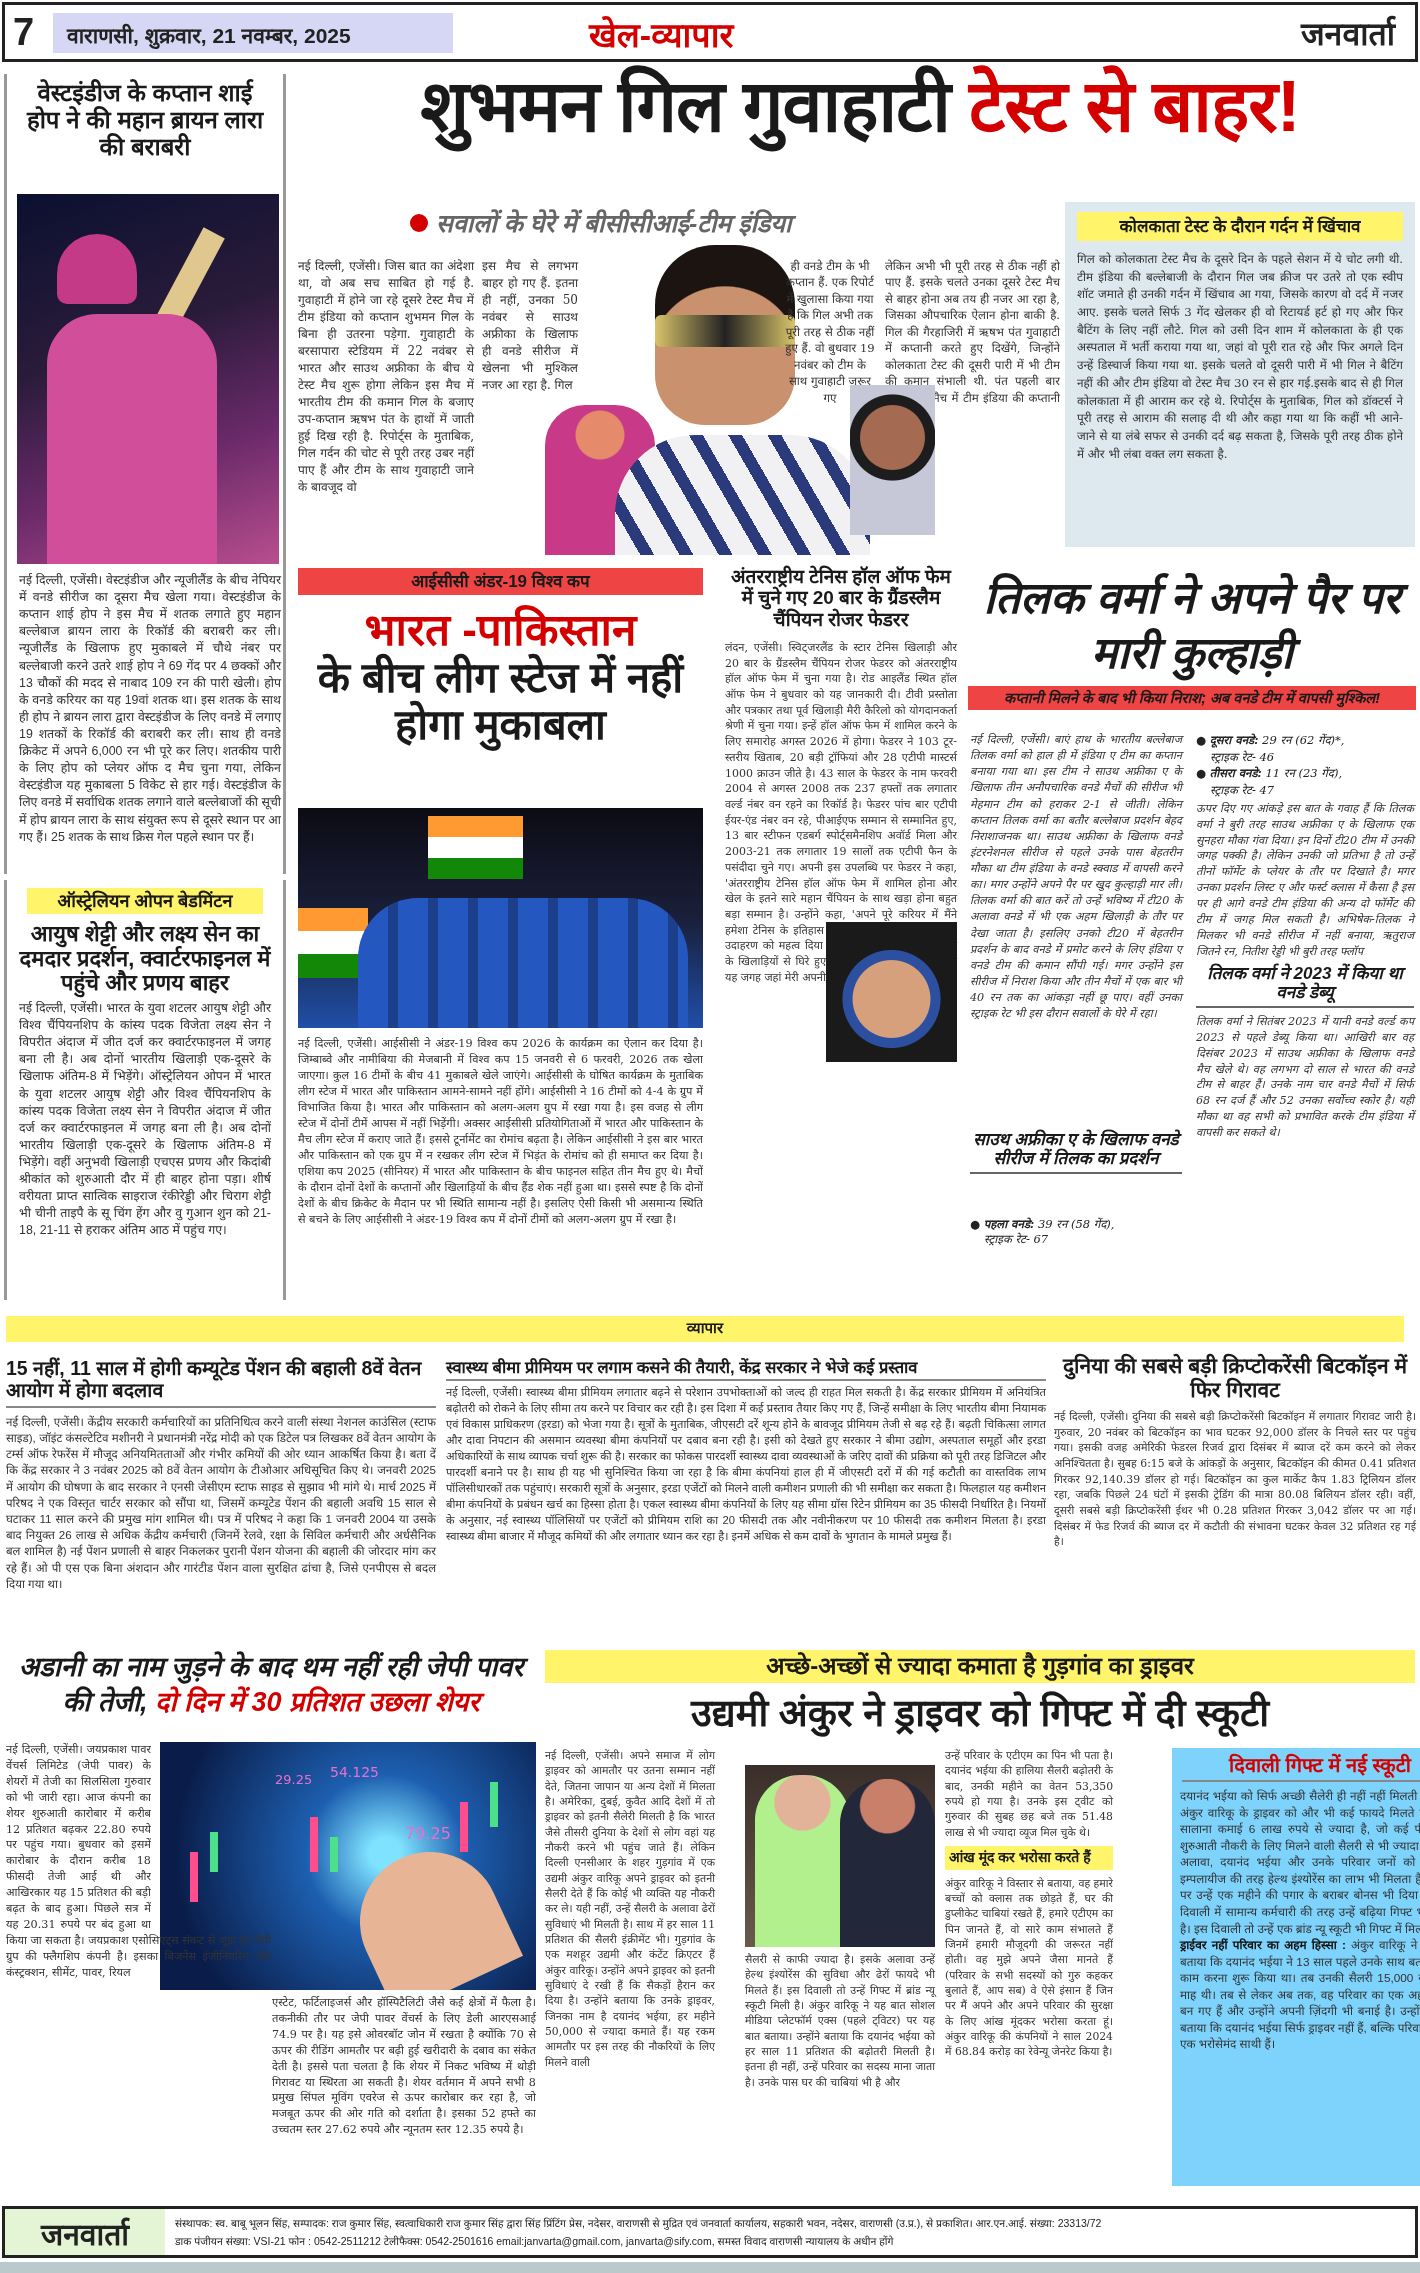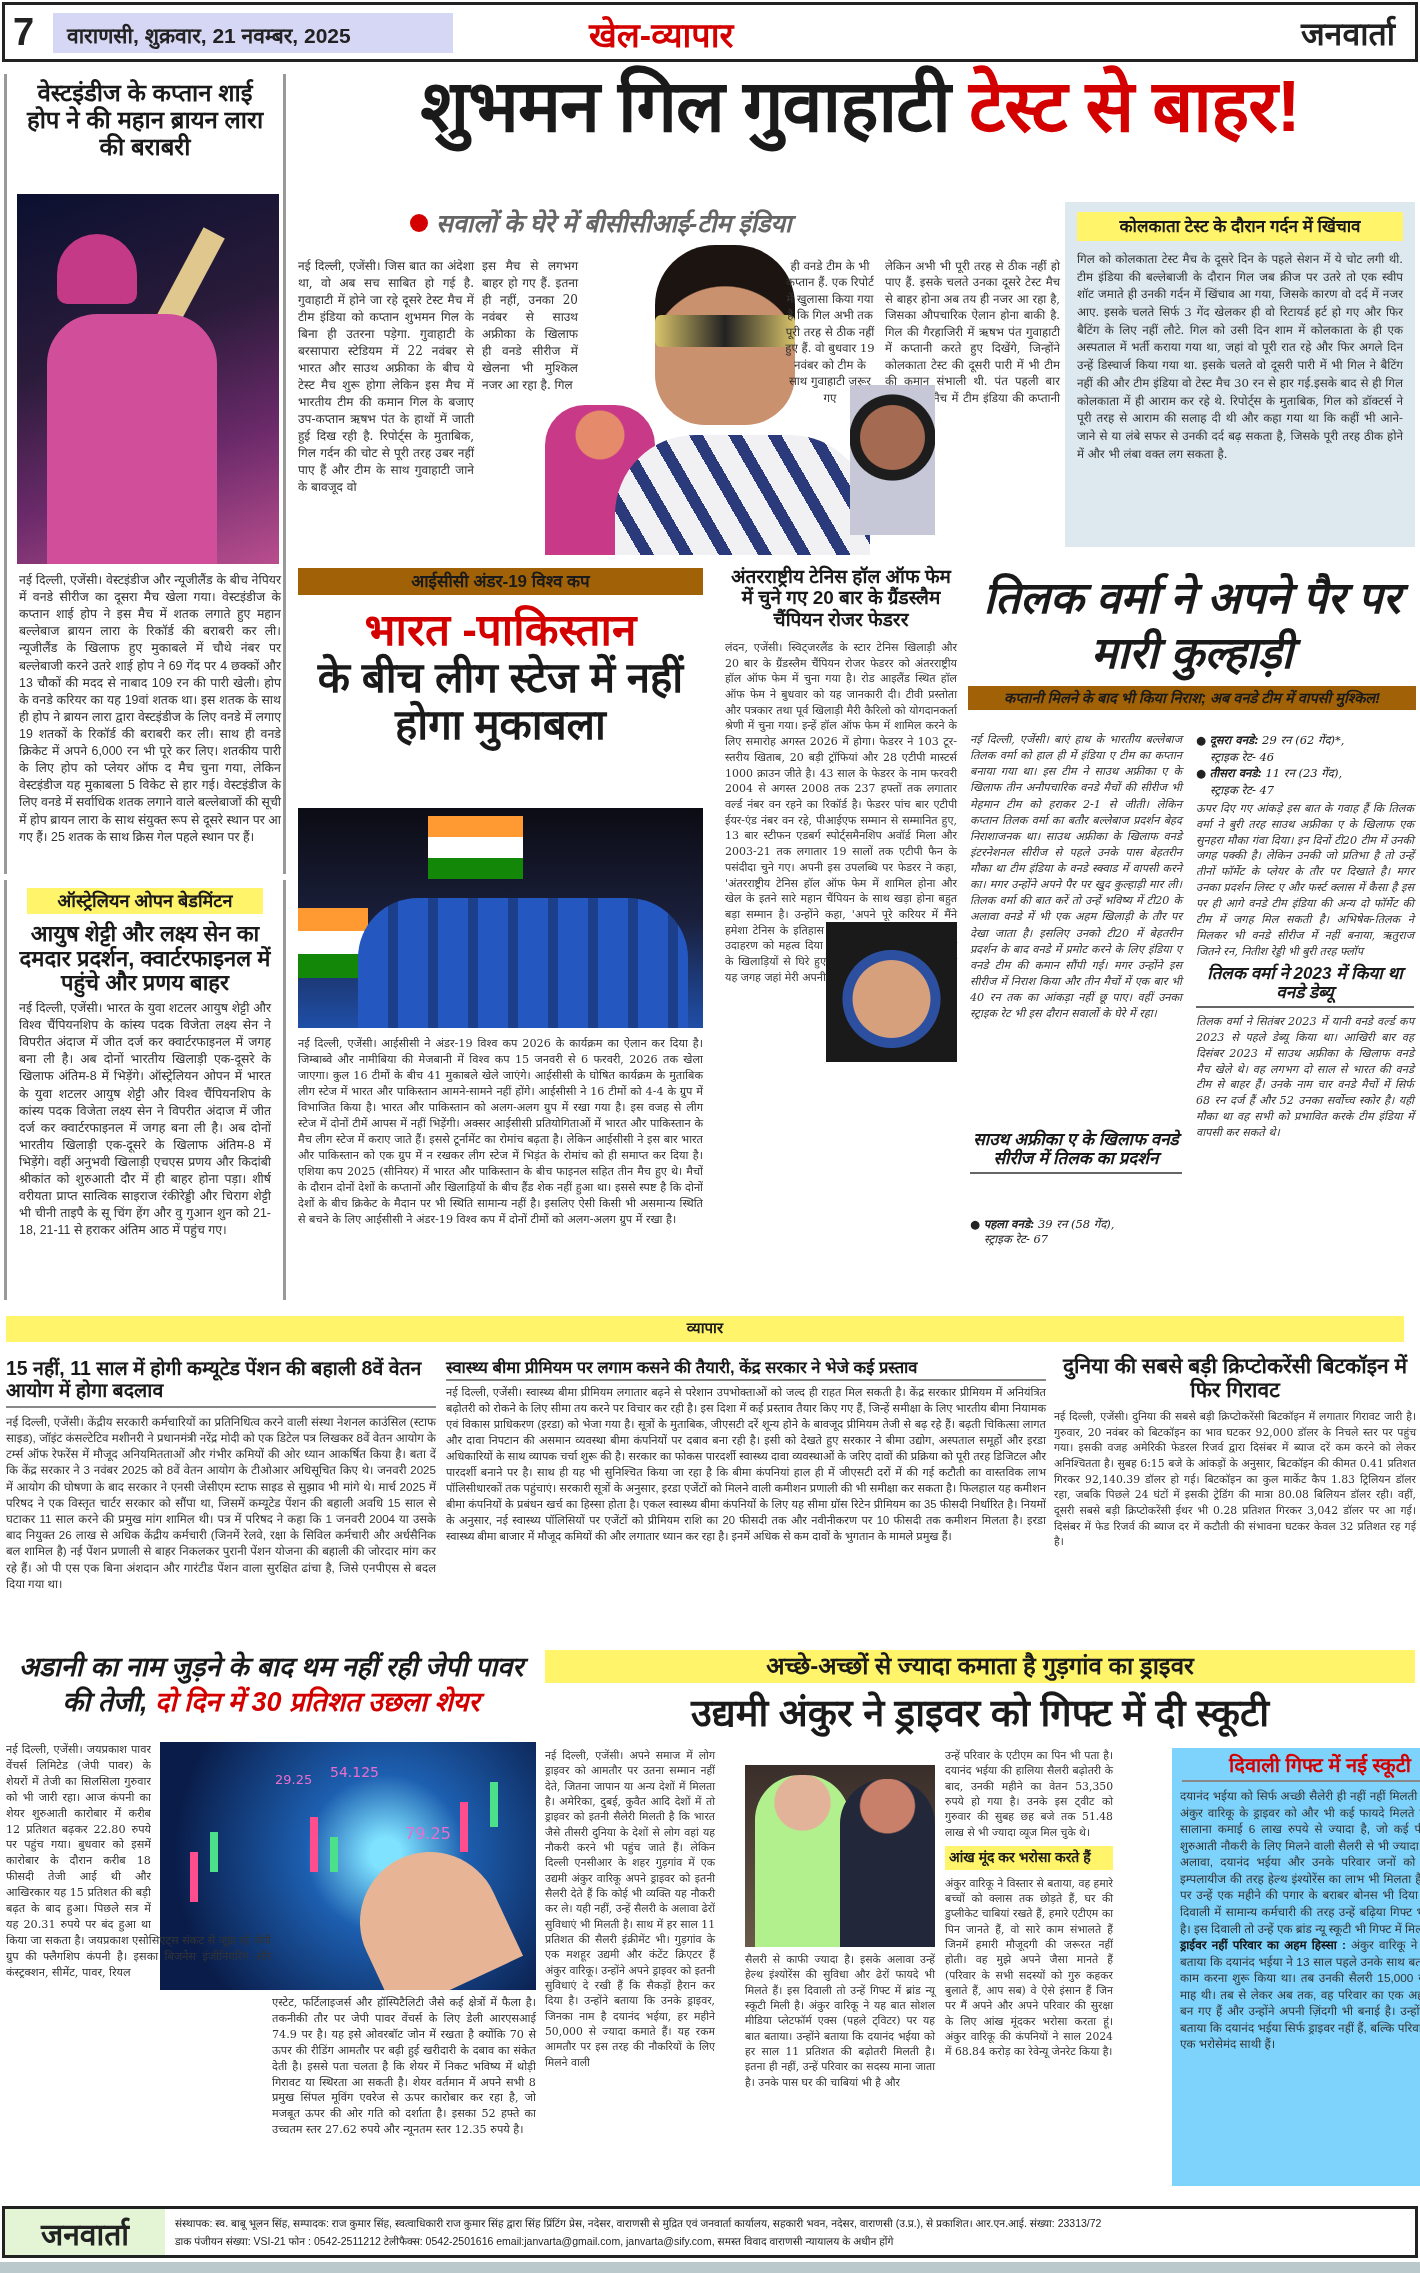--- a/index.html
+++ b/index.html
@@ -10,21 +10,21 @@
 .sn{font-family:"Liberation Sans",sans-serif;font-size:11px;line-height:1.45;color:#333;text-align:justify}
 .photo{overflow:hidden}
 .rule{border-bottom:2px solid #888}
 
 #mast{left:2px;top:2px;width:1416px;height:60px;border:3px solid #222;background:#fff}
 #pnum{left:8px;top:6px;font-size:38px;font-weight:bold;font-family:"Liberation Sans",sans-serif}
 #dateband{left:48px;top:8px;width:400px;height:40px;background:#d6d6f5;font-family:"Liberation Sans",sans-serif;font-weight:bold;font-size:21px;padding:8px 14px}
 #section{left:584px;top:6px;color:#d40000;font-size:34px;font-weight:bold;font-family:"Liberation Sans",sans-serif}
 #brand{right:20px;top:6px;font-size:32px;font-weight:bold;font-family:"Liberation Sans",sans-serif}
 .yellowbar{background:#fff46a}
-.bluebar{background:#a16207}
+.bluebar{background:#ef4444}
 </style>
 </head>
 <body>
 
 <div id="mast" class="abs">
   <div id="pnum" class="abs">7</div>
   <div id="dateband" class="abs">वाराणसी, शुक्रवार, 21 नवम्बर, 2025</div>
   <div id="section" class="abs">खेल-व्यापार</div>
   <div id="brand" class="abs">जनवार्ता</div>
 </div>
@@ -51,21 +51,21 @@
 <div class="abs" style="left:410px;top:205px;width:470px;font-family:'Liberation Sans',sans-serif;font-style:italic;font-weight:bold;font-size:25px;color:#666;">
   <span style="display:inline-block;width:18px;height:18px;border-radius:50%;background:#d40000;margin-right:8px;"></span><span>सवालों के घेरे में बीसीसीआई-टीम इंडिया</span>
 </div>
 <div class="abs photo" style="left:545px;top:245px;width:325px;height:310px;">
   <div class="abs" style="left:0;top:160px;width:110px;height:150px;background:radial-gradient(circle at 50% 20%,#e58a6a 0 18%,#c83a88 19% 100%);border-radius:40px 40px 0 0;"></div>
   <div class="abs" style="left:110px;top:0;width:140px;height:180px;border-radius:60px 60px 50px 50px;background:radial-gradient(circle at 50% 65%,#c9916d 0 55%,#1c1410 56% 100%);"></div>
   <div class="abs" style="left:110px;top:70px;width:140px;height:32px;background:linear-gradient(90deg,#d9c46a,#222 50%,#d9c46a);border-radius:6px;"></div>
   <div class="abs" style="left:70px;top:190px;width:255px;height:120px;border-radius:80px 80px 0 0;background:repeating-linear-gradient(60deg,#f1f1f4 0 22px,#2a3a7a 22px 34px);"></div>
 </div>
 <div class="abs bt" style="left:298px;top:258px;width:176px;font-size:12px;">नई दिल्ली, एजेंसी। जिस बात का अंदेशा था, वो अब सच साबित हो गई है. गुवाहाटी में होने जा रहे दूसरे टेस्ट मैच में टीम इंडिया को कप्तान शुभमन गिल के बिना ही उतरना पड़ेगा. गुवाहाटी के बरसापारा स्टेडियम में 22 नवंबर से भारत और साउथ अफ्रीका के बीच ये टेस्ट मैच शुरू होगा लेकिन इस मैच में भारतीय टीम की कमान गिल के बजाए उप-कप्तान ऋषभ पंत के हाथों में जाती हुई दिख रही है. रिपोर्ट्स के मुताबिक, गिल गर्दन की चोट से पूरी तरह उबर नहीं पाए हैं और टीम के साथ गुवाहाटी जाने के बावजूद वो</div>
-<div class="abs bt" style="left:482px;top:258px;width:96px;font-size:12px;">इस मैच से लगभग बाहर हो गए हैं. इतना ही नहीं, उनका 20 नवंबर से साउथ अफ्रीका के खिलाफ ही वनडे सीरीज में खेलना भी मुश्किल नजर आ रहा है. गिल</div>
+<div class="abs bt" style="left:482px;top:258px;width:96px;font-size:12px;">इस मैच से लगभग बाहर हो गए हैं. इतना ही नहीं, उनका 50 नवंबर से साउथ अफ्रीका के खिलाफ ही वनडे सीरीज में खेलना भी मुश्किल नजर आ रहा है. गिल</div>
 <div class="abs bt" style="left:785px;top:258px;width:90px;font-size:11.6px;text-align:center;">ही वनडे टीम के भी कप्तान हैं. एक रिपोर्ट में खुलासा किया गया है कि गिल अभी तक पूरी तरह से ठीक नहीं हुए हैं. वो बुधवार 19 नवंबर को टीम के साथ गुवाहाटी जरूर गए</div>
 <div class="abs bt" style="left:885px;top:258px;width:175px;font-size:11.6px;">लेकिन अभी भी पूरी तरह से ठीक नहीं हो पाए हैं. इसके चलते उनका दूसरे टेस्ट मैच से बाहर होना अब तय ही नजर आ रहा है, जिसका औपचारिक ऐलान होना बाकी है. गिल की गैरहाजिरी में ऋषभ पंत गुवाहाटी में कप्तानी करते हुए दिखेंगे, जिन्होंने कोलकाता टेस्ट की दूसरी पारी में भी टीम की कमान संभाली थी. पंत पहली बार किसी टेस्ट मैच में टीम इंडिया की कप्तानी करेंगे.</div>
 <div class="abs photo" style="left:850px;top:385px;width:85px;height:150px;background:radial-gradient(circle at 50% 35%,#a56b52 0 30%,#1d1d1d 31% 40%,#c6c8d8 41% 100%);"></div>
 
 <div class="abs" style="left:1065px;top:202px;width:350px;height:345px;background:#dde9ef;">
   <div class="hd" style="margin:10px 12px 0;background:#fff46a;font-size:17px;text-align:center;padding:5px 0;">कोलकाता टेस्ट के दौरान गर्दन में खिंचाव</div>
   <div class="bt" style="padding:10px 12px;font-size:11.8px;line-height:1.5;">गिल को कोलकाता टेस्ट मैच के दूसरे दिन के पहले सेशन में ये चोट लगी थी. टीम इंडिया की बल्लेबाजी के दौरान गिल जब क्रीज पर उतरे तो एक स्वीप शॉट जमाते ही उनकी गर्दन में खिंचाव आ गया, जिसके कारण वो दर्द में नजर आए. इसके चलते सिर्फ 3 गेंद खेलकर ही वो रिटायर्ड हर्ट हो गए और फिर बैटिंग के लिए नहीं लौटे. गिल को उसी दिन शाम में कोलकाता के ही एक अस्पताल में भर्ती कराया गया था, जहां वो पूरी रात रहे और फिर अगले दिन उन्हें डिस्चार्ज किया गया था. इसके चलते वो दूसरी पारी में भी गिल ने बैटिंग नहीं की और टीम इंडिया वो टेस्ट मैच 30 रन से हार गई.इसके बाद से ही गिल कोलकाता में ही आराम कर रहे थे. रिपोर्ट्स के मुताबिक, गिल को डॉक्टर्स ने पूरी तरह से आराम की सलाह दी थी और कहा गया था कि कहीं भी आने-जाने से या लंबे सफर से उनकी दर्द बढ़ सकता है, जिसके पूरी तरह ठीक होने में और भी लंबा वक्त लग सकता है.</div>
 </div>
 
 <div class="abs" style="left:298px;top:568px;width:405px;height:720px;">

